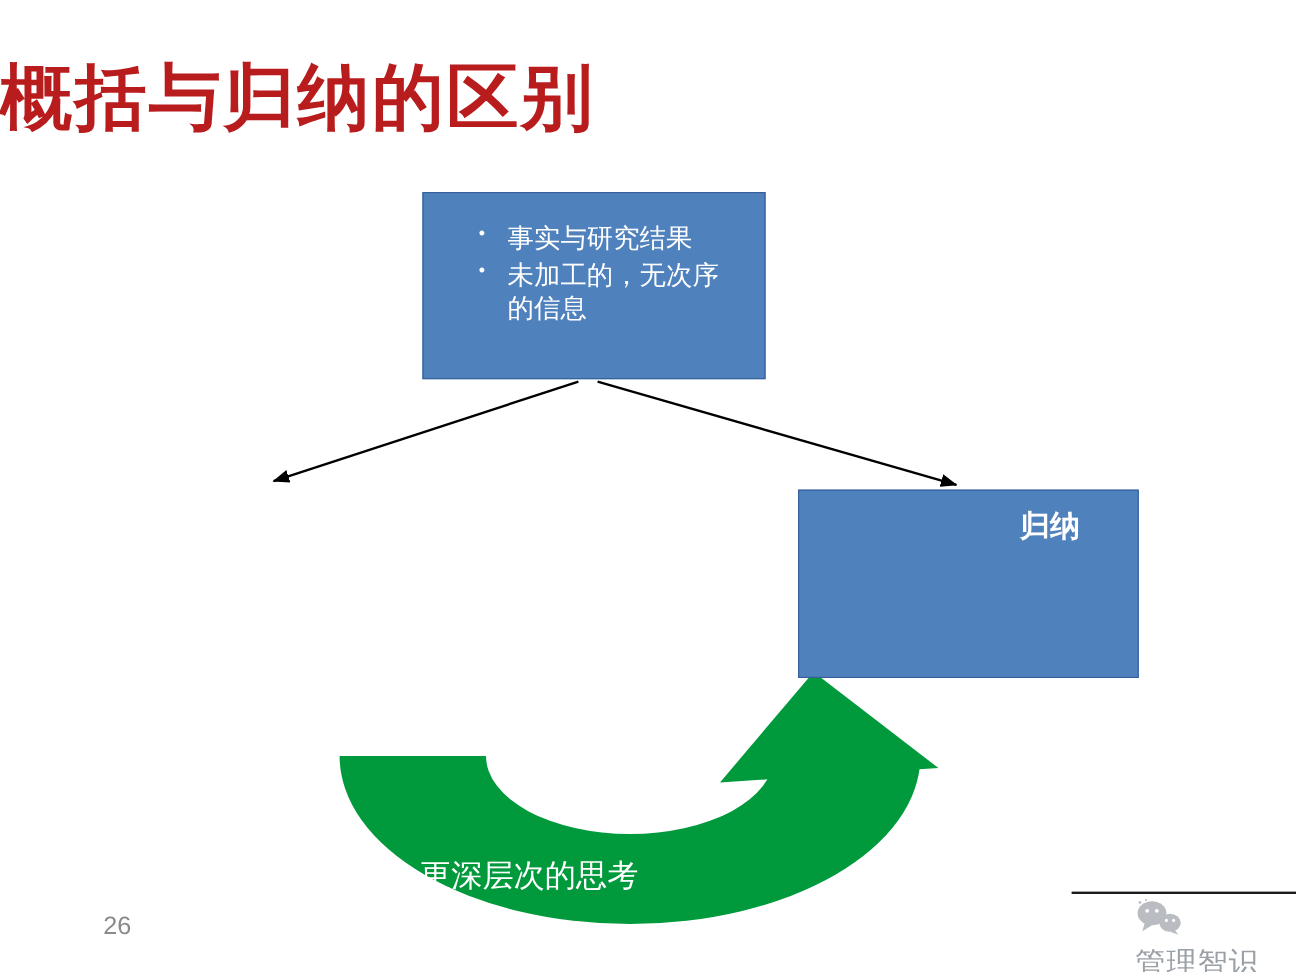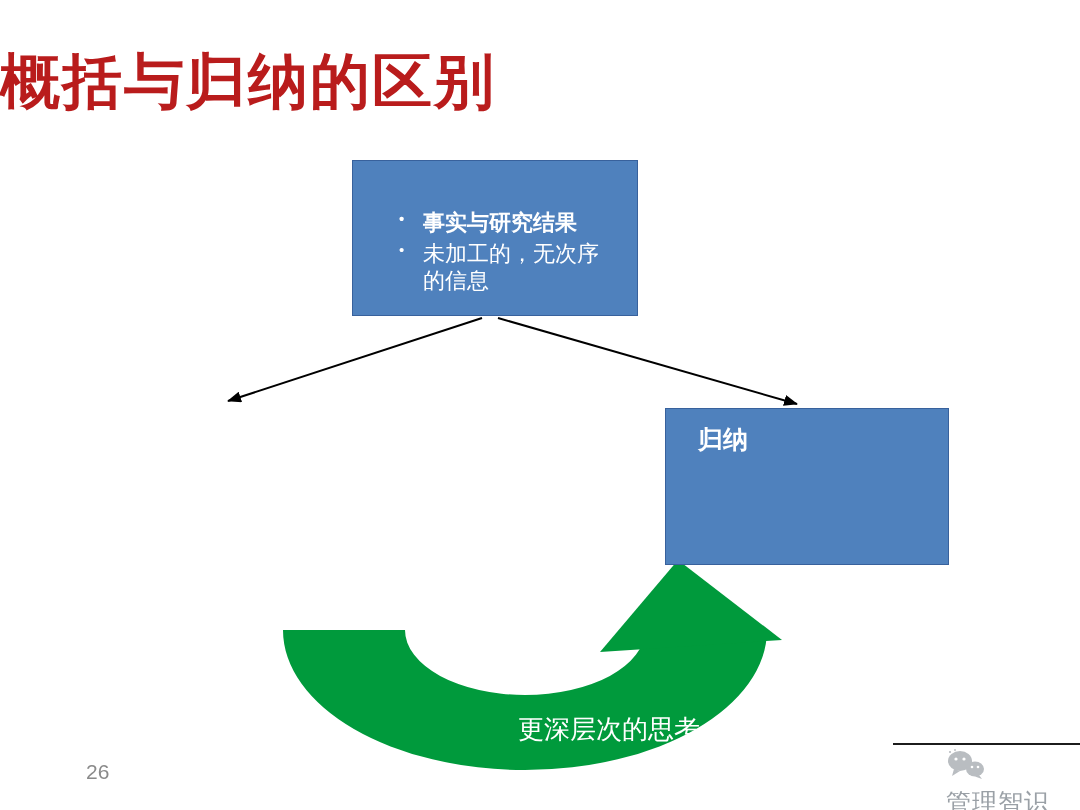--- a/index.html
+++ b/index.html
@@ -13,27 +13,27 @@
   }
   .diagram-svg { position:absolute; left:0; top:0; }
   .box {
     position:absolute; background:#4f81bd; border:1px solid #38619c;
     color:#fff; box-sizing:border-box;
   }
   .top-box { left:352px; top:160px; width:286px; height:156px; }
   .bullets { margin:0; padding:24px 34px 0 44px; list-style:none; font-size:22px; line-height:1.25; }
   .bullets li { position:relative; padding-left:26px; margin-bottom:3px; }
   .bullets li::before { content:"•"; position:absolute; left:2px; top:1px; font-size:15px; }
-  .bullets li.bold { font-weight:bold;margin-top:24px; }
+  .bullets li.bold { font-weight:normal; }
   .left-box  { left:75px;  top:405px; width:286px; height:160px; padding:14px 48px 0 32px; }
-  .right-box { left:665px; top:408px; width:284px; height:157px; padding:14px 48px 0 32px; }
+  .right-box { left:665px; top:408px; width:284px; height:157px; padding:14px 48px 0 32px;text-align:right; }
   .box-heading { font-weight:bold; font-size:25px; line-height:1.3; }
   .box-body { font-size:25px; line-height:1.3; }
   .green-label {
-    position:absolute; left:350px; top:712px; width:350px; text-align:right;
+    position:absolute; left:350px; top:712px; width:350px; text-align:left;
     color:#fff; font-size:26px;
   }
   .page-number { position:absolute; left:74px; top:760px; font-size:21px; color:#8a8a8a;margin-left:12px; }
   .footer-rule { position:absolute; left:893px; right:0; top:743px; height:2px; background:#1c1c1c; }
   .footer { position:absolute; right:30px; top:748px; display:flex; gap:6px;flex-direction:column; }
   .wm-text { font-size:25px; letter-spacing:1px; color:#9aa0a6; }
 </style>
 </head>
 <body>
 

